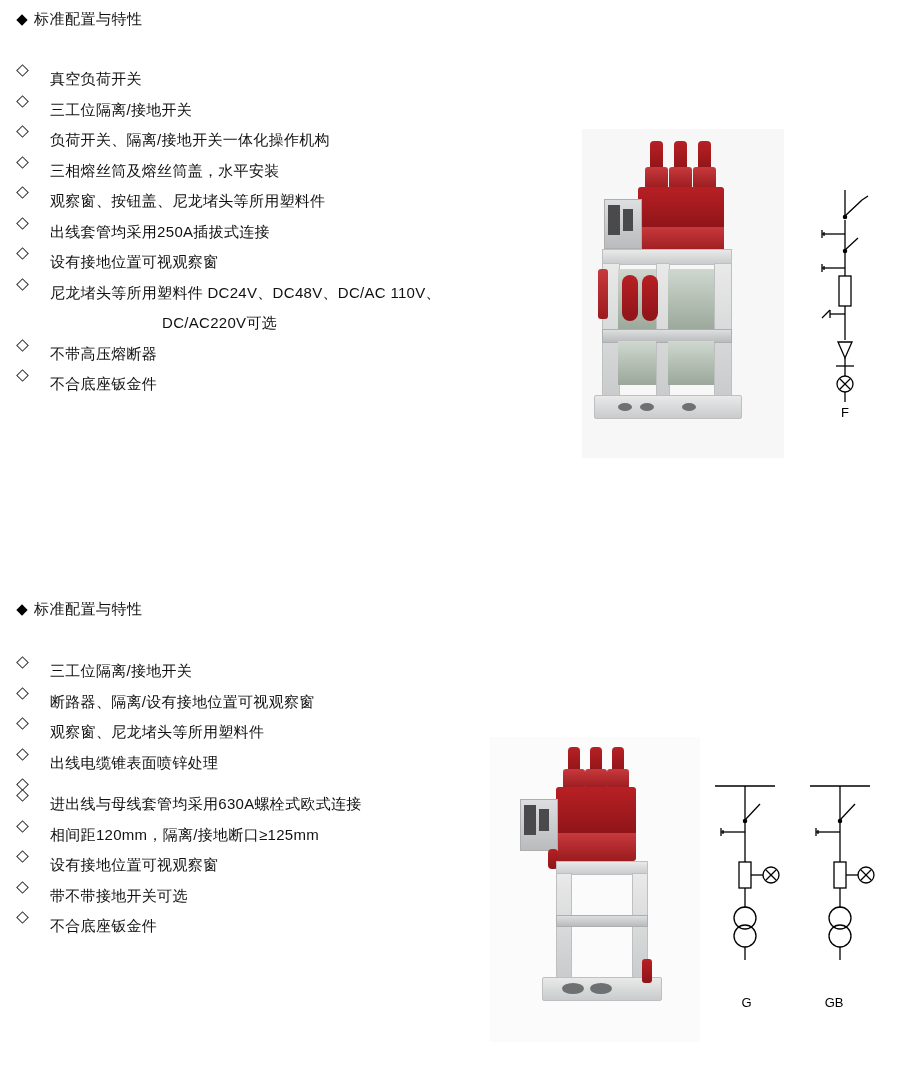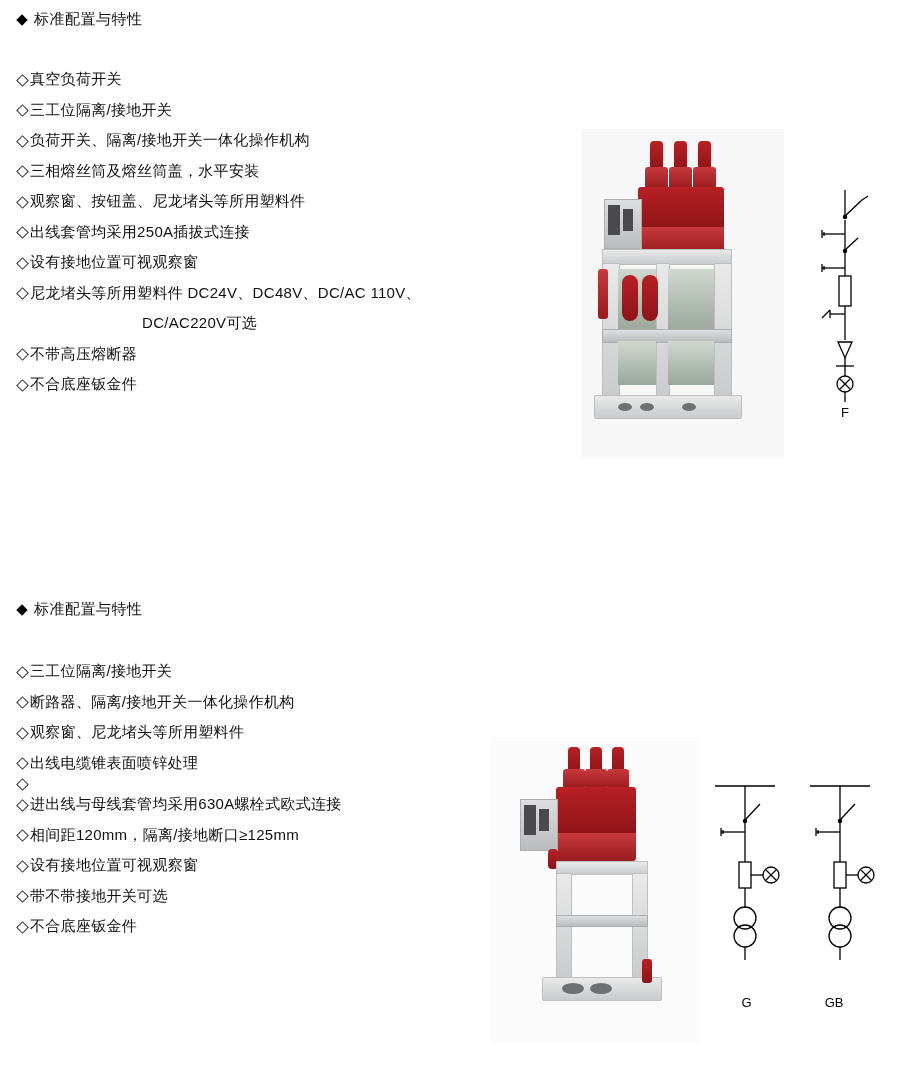--- a/index.html
+++ b/index.html
@@ -48,22 +48,22 @@
     flex: 0 0 auto;
     margin-top: 2px;
   }
   ul.feature-list {
     list-style: none;
     margin: 0;
     padding: 0;
   }
   ul.feature-list li {
     display: flex;
-    align-items: center;
-    gap: 3px;
+    align-items: flex-start;
+    gap: 23px;
     font-size: 15px;
     line-height: 30.5px;
     color: #111;
     letter-spacing: 0.3px;
   }
   ul.feature-list li .txt {
     display: block;
   }
   li.continuation {
     padding-left: 0;
@@ -291,21 +291,21 @@
       <span>标准配置与特性</span>
     </div>
 
     <ul class="feature-list" id="sec2-list">
       <li>
           <span class="diamond-hollow"></span>
           <span class="txt">三工位隔离/接地开关</span>
         </li>
       <li>
           <span class="diamond-hollow"></span>
-          <span class="txt">断路器、隔离/接地开关一体化操作机构</span>
+          <span class="txt">断路器、隔离/设有接地位置可视观察窗</span>
         </li>
       <li>
           <span class="diamond-hollow"></span>
           <span class="txt">观察窗、尼龙堵头等所用塑料件</span>
         </li>
       <li>
           <span class="diamond-hollow"></span>
           <span class="txt">出线电缆锥表面喷锌处理</span>
         </li>
       <li>

